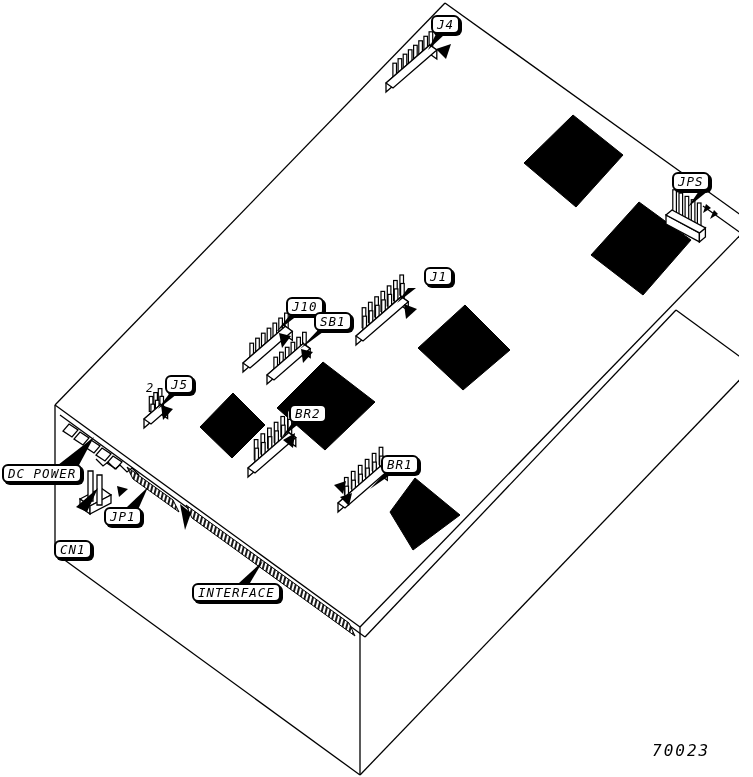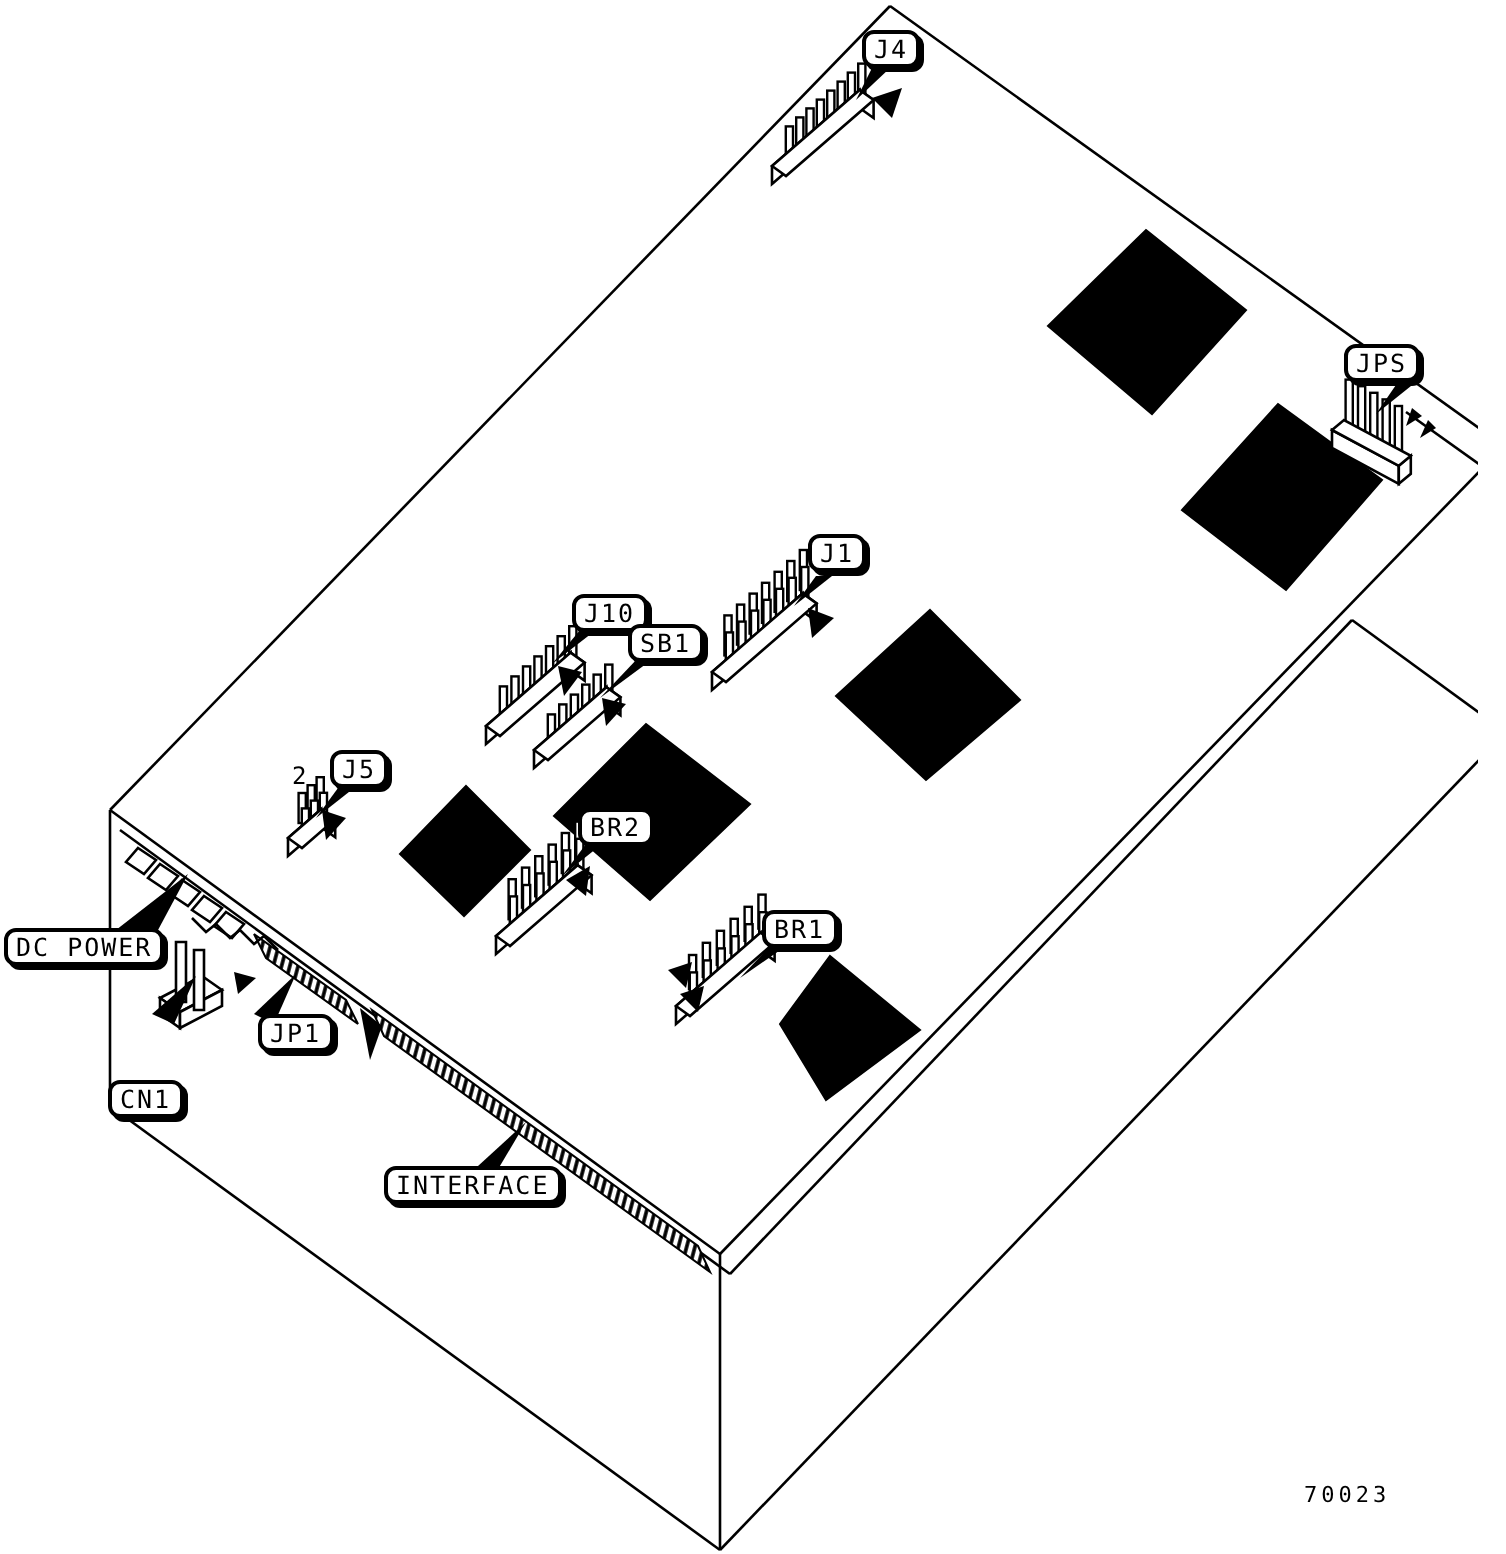--- a/index.html
+++ b/index.html
@@ -1,29 +1,29 @@
 <!DOCTYPE html>
 <html><head>
 <meta charset="utf-8">
 <style>
   html,body{margin:0;padding:0;background:#fff;}
   .stage{position:relative;width:739px;height:777px;background:#fff;overflow:hidden;
-         font-family:"DejaVu Sans Mono",monospace;}
+         font-family:"DejaVu Sans Mono",monospace;font-style:italic;}
   svg{position:absolute;left:0;top:0;}
   .ln{stroke:#000;stroke-width:1.3;fill:none;}
   .face{fill:#fff;stroke:#000;stroke-width:1.3;}
   .pin{fill:#fff;stroke:#000;stroke-width:1.2;}
   .ic{fill:#000;stroke:#000;}
   .ptr{fill:#000;stroke:none;}
   .strip{fill:url(#hatch);stroke:#000;stroke-width:1;}
   .callout{position:absolute;z-index:2;background:#fff;border:2px solid #000;
            border-radius:6px;box-shadow:2px 2px 0 #000;padding:0 4px;
            font-size:12.5px;line-height:15px;letter-spacing:1px;color:#000;
            white-space:nowrap;}
-  .fig-num{position:absolute;left:652px;top:741px;font-size:11px;letter-spacing:2px;
+  .fig-num{position:absolute;left:652px;top:741px;font-size:16px;letter-spacing:2px;
            color:#000;z-index:2;}
   .pin2{position:absolute;left:146px;top:381px;font-size:12px;color:#000;z-index:2;}
 </style>
 </head>
 <body>
 
 <div class="stage">
   <svg id="drawing" width="753" height="777" viewBox="0 0 753 777">
     <defs>
       <pattern id="hatch" width="4" height="4" patternUnits="userSpaceOnUse" patternTransform="rotate(15)">
@@ -208,28 +208,28 @@
         <polygon points="127,507 137,512 148,487" class="ptr"></polygon>
         <polygon points="117,486 128,489 119,497" class="ptr"></polygon>
         <polygon points="239,583 247,588 263,561" class="ptr"></polygon>
         <polygon points="180,504 191,513 185,530" class="ptr"></polygon>
       </g>
   </svg>
 
   <div id="callouts">
       <div class="callout" style="left: 431px; top: 15px;">J4</div>
       <div class="callout" style="left: 672px; top: 172px;">JPS</div>
-      <div class="callout" style="left: 404px; top: 267px;">J1</div>
+      <div class="callout" style="left: 424px; top: 267px;">J1</div>
       <div class="callout" style="left: 286px; top: 297px; text-align: center;">J10</div>
       <div class="callout" style="left: 314px; top: 312px; text-align: center;">SB1</div>
       <div class="callout" style="left: 165px; top: 375px;">J5</div>
       <div class="callout" style="left: 289px; top: 404px;">BR2</div>
       <div class="callout" style="left: 381px; top: 455px;">BR1</div>
       <div class="callout" style="left: 2px; top: 464px;">DC POWER</div>
       <div class="callout" style="left: 54px; top: 507px; margin-top: 33px;">CN1</div>
-      <div class="callout" style="left: 104px; top: 507px; margin-left: 25px;">JP1</div>
+      <div class="callout" style="left: 104px; top: 507px;">JP1</div>
       <div class="callout" style="left: 167px; top: 583px; margin-left: 25px;">INTERFACE</div>
     </div>
 
   <div class="pin2">2</div>
 
   <div class="fig-num">70023</div>
 </div>
 
 </body></html>

